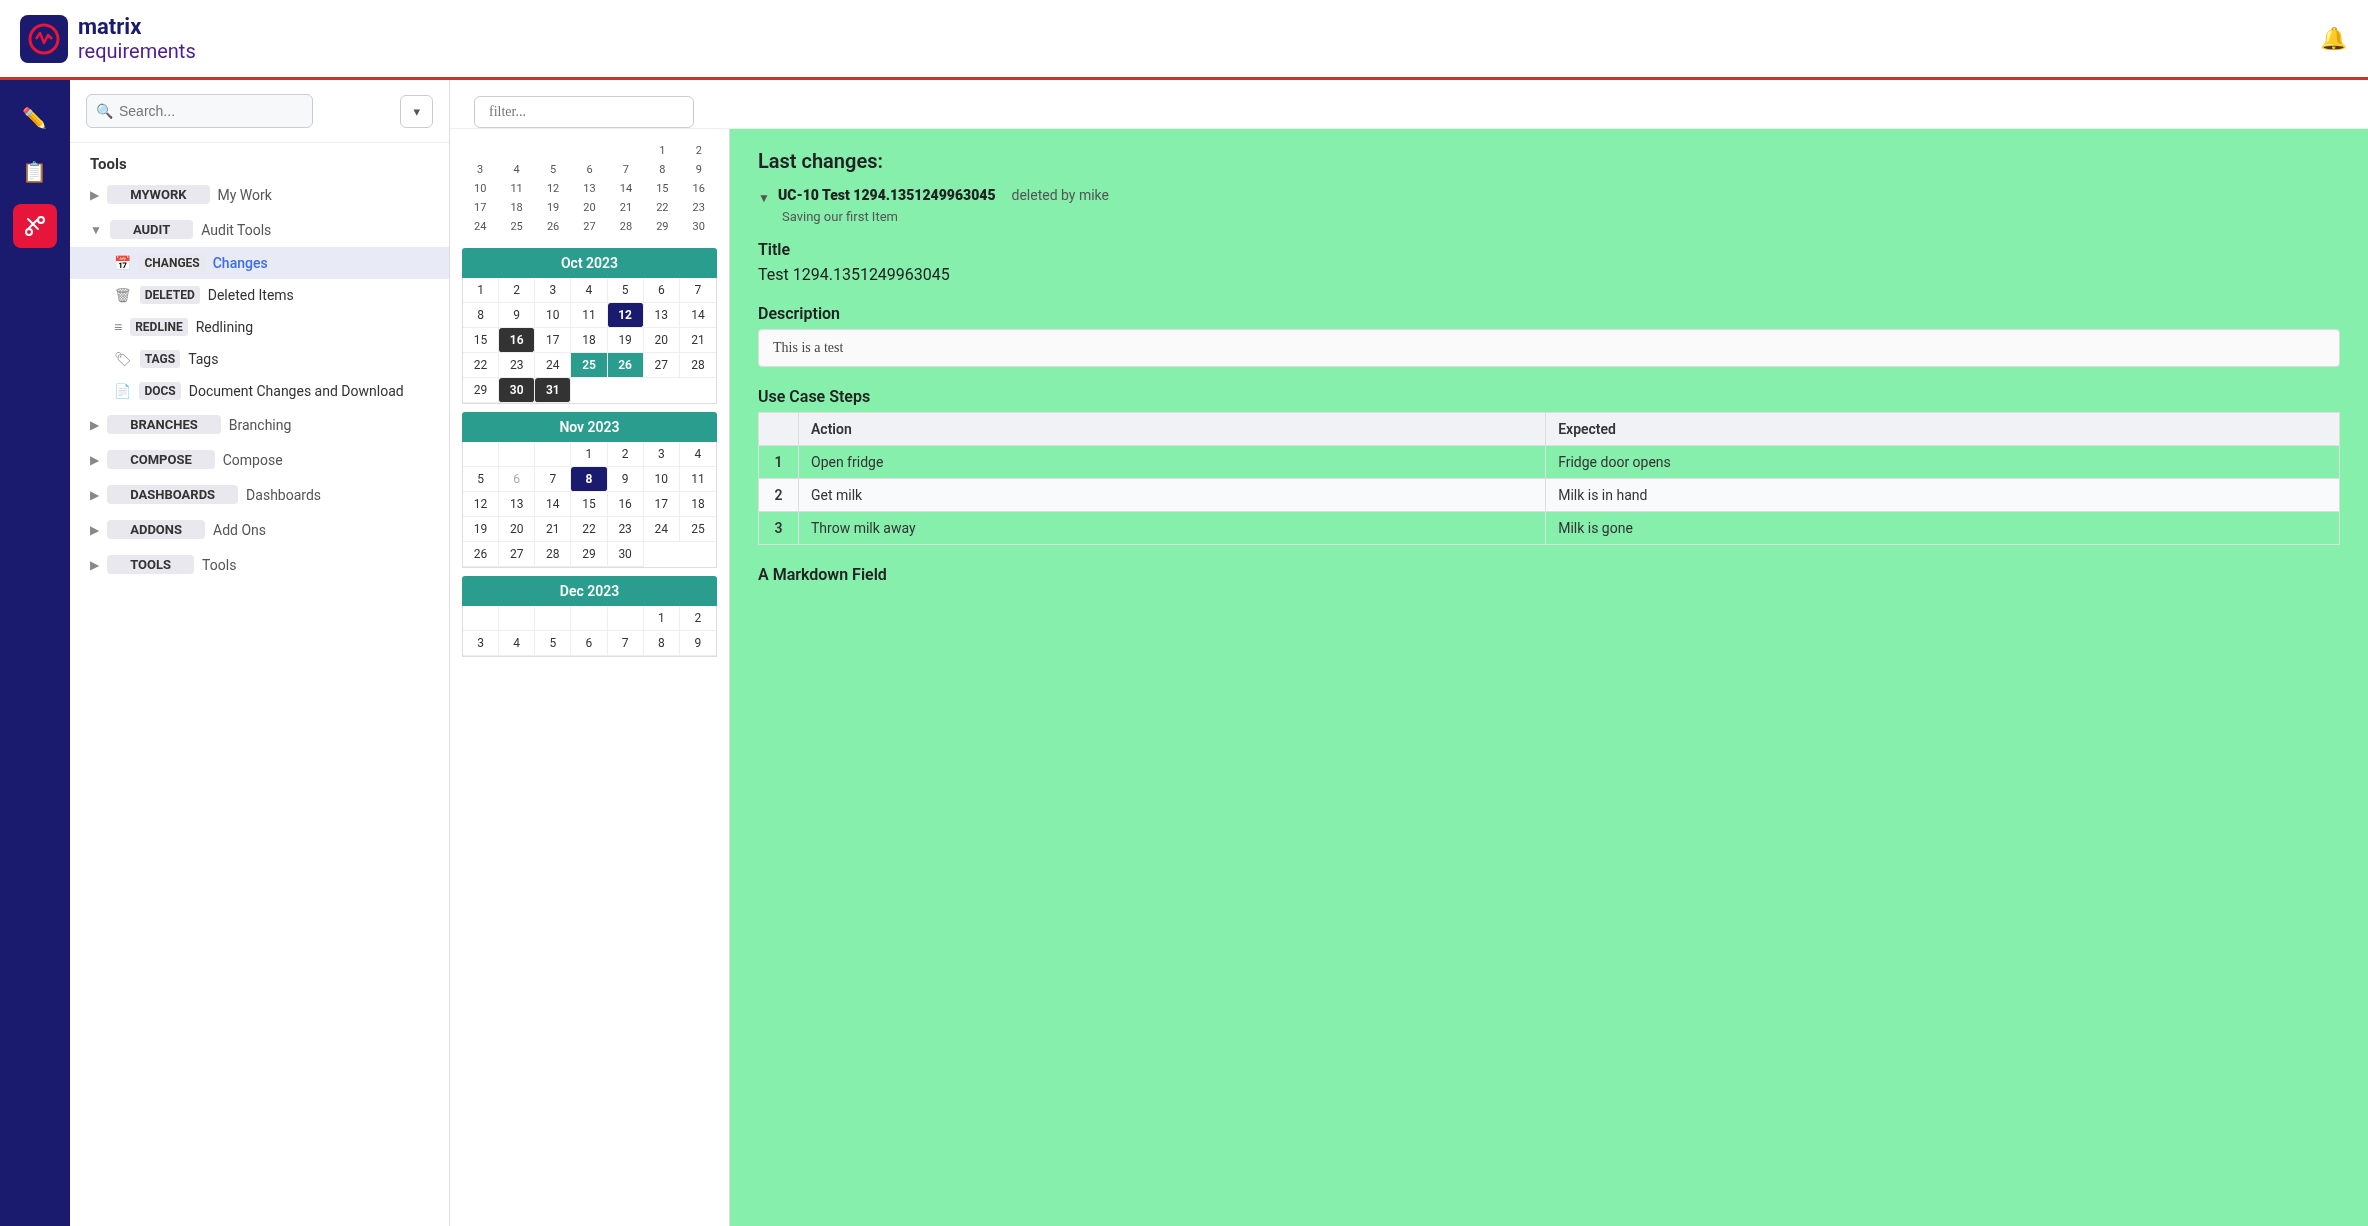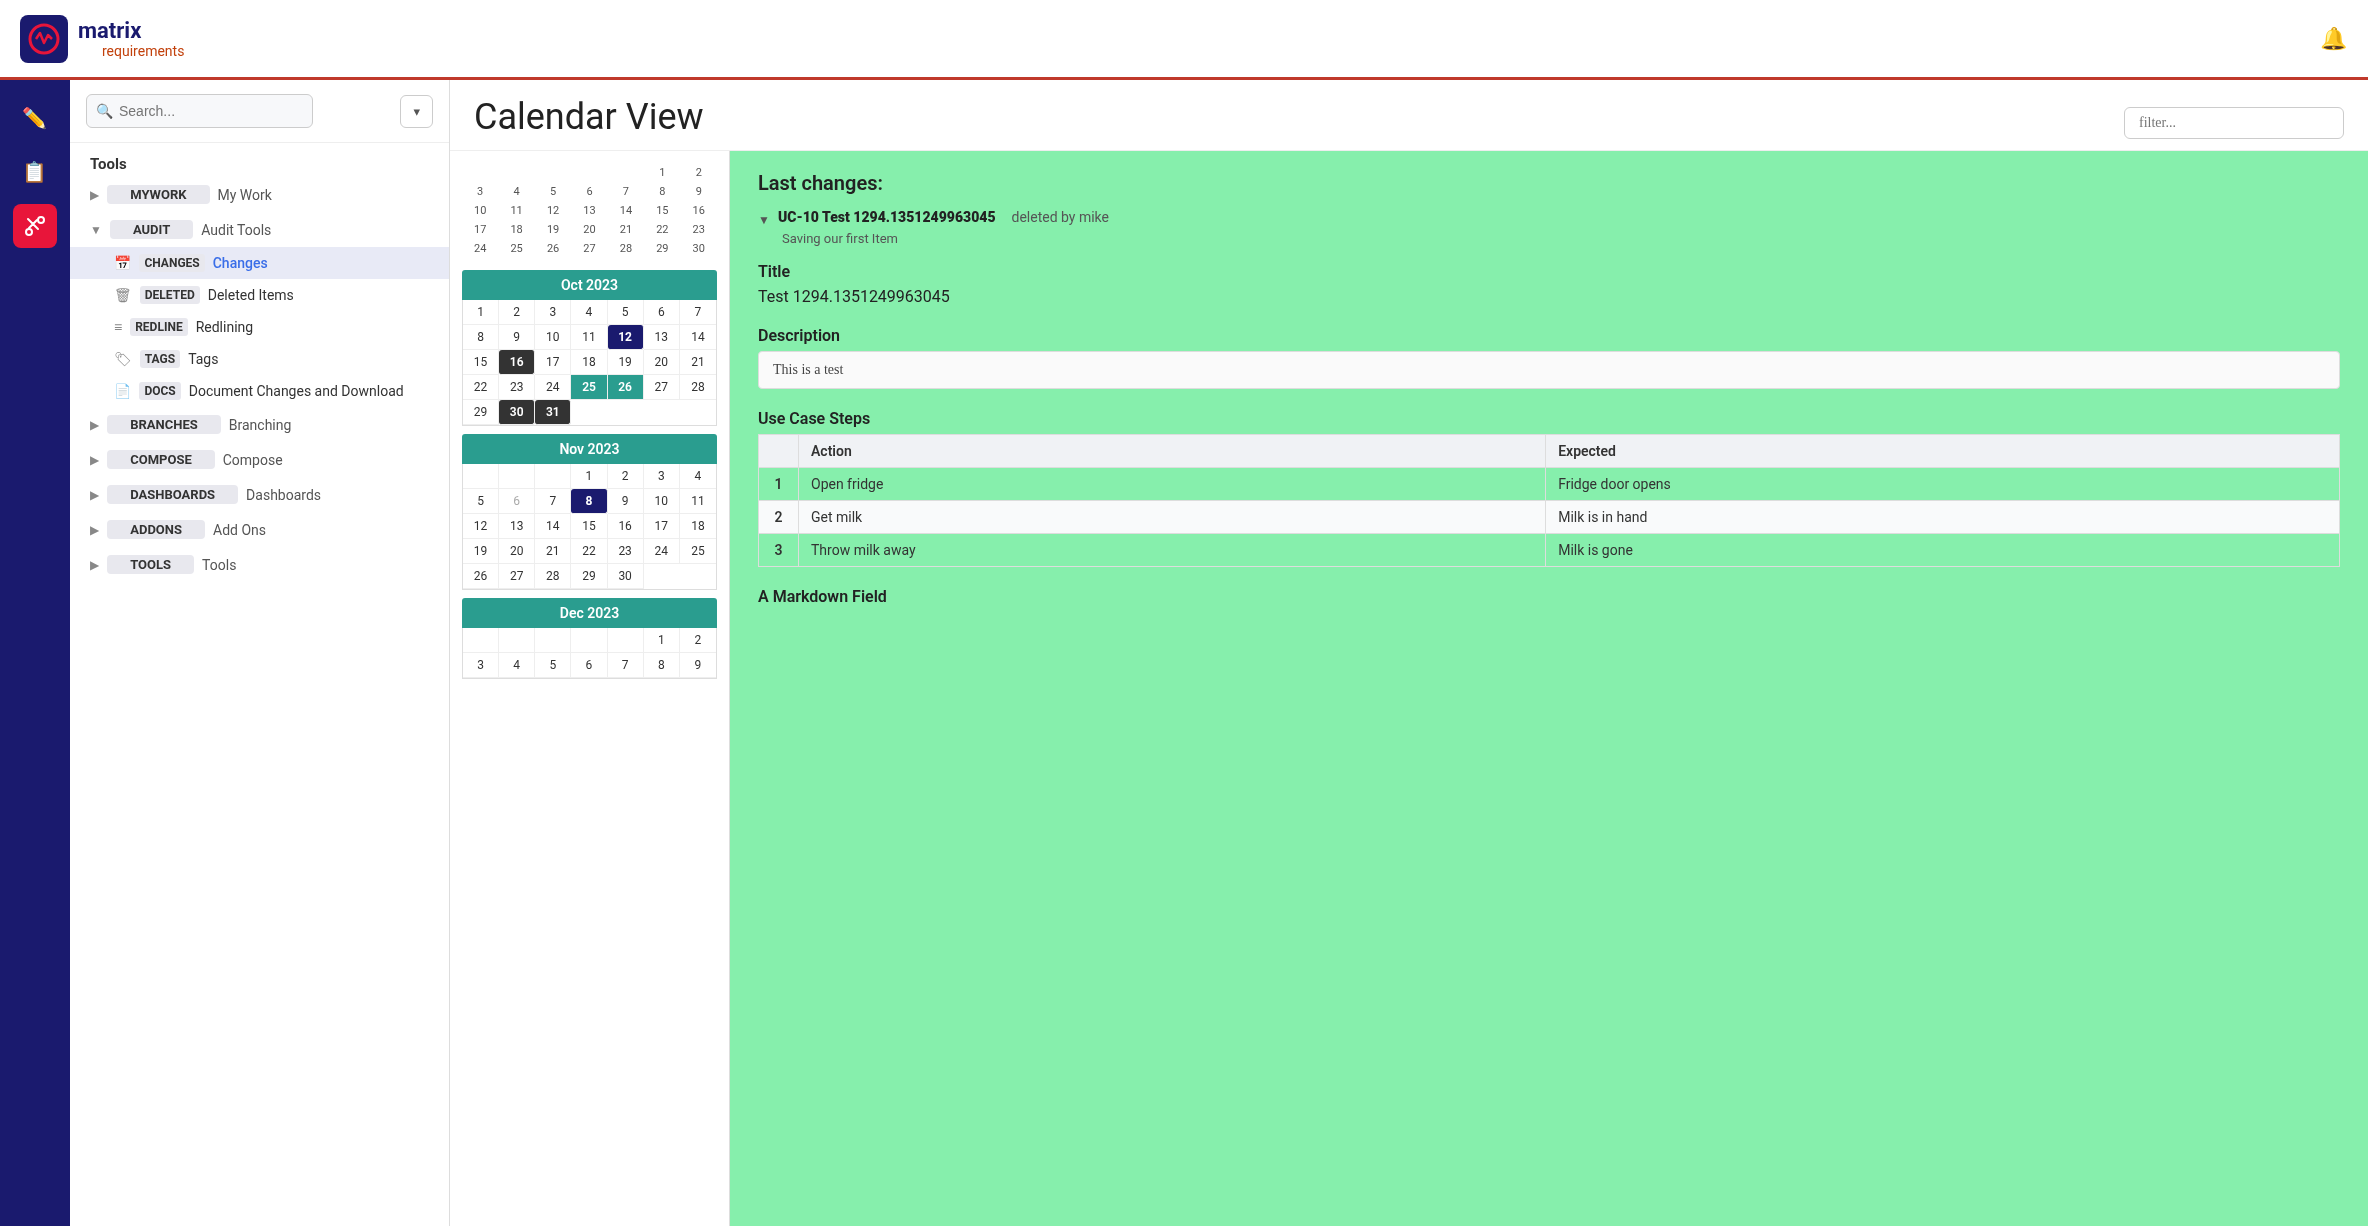--- a/index.html
+++ b/index.html
@@ -26,21 +26,21 @@
       height: 48px;
       background: #1a1a6e;
       border-radius: 8px;
       display: flex;
       align-items: center;
       justify-content: center;
     }
     #topbar .logo-icon svg { width: 32px; height: 32px; }
     #topbar .logo-text { display: flex; flex-direction: column; }
     #topbar .logo-text .brand { font-size: 22px; font-weight: 700; color: #1a1a6e; }
-    #topbar .logo-text .sub { font-size: 14px; color: #c2410c; margin-left: 24px; }
+    #topbar .logo-text .sub { font-size: 20px; color: #4c1d95; }
     #topbar .bell-icon {
       margin-left: auto;
       font-size: 22px;
       color: #555;
       cursor: pointer;
     }
 
     
     #main-layout {
       display: flex;
@@ -449,21 +449,20 @@
 
     <div class="nav-item">
       <span class="chevron">▶</span>
       <span class="tag">TOOLS</span>
       <span class="tag-label">Tools</span>
     </div>
   </div>
 
   <div id="content-area">
     <div id="content-header">
-      <h1>Calendar View</h1>
       <input type="text" id="filter-input" placeholder="filter..." style="">
     </div>
 
     <div id="split-content">
 
       <div id="calendar-panel">
 
         <div class="calendar-month">
           <div class="cal-mini-grid">
             <div class="cal-mini-cell"></div>

